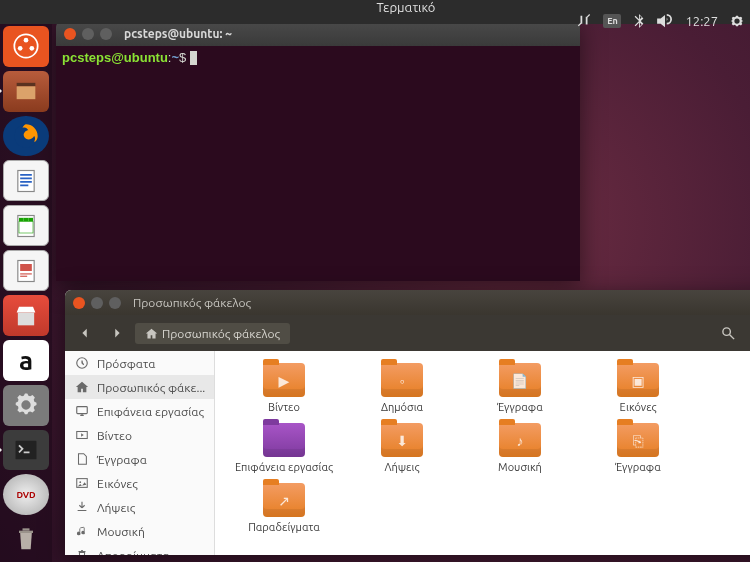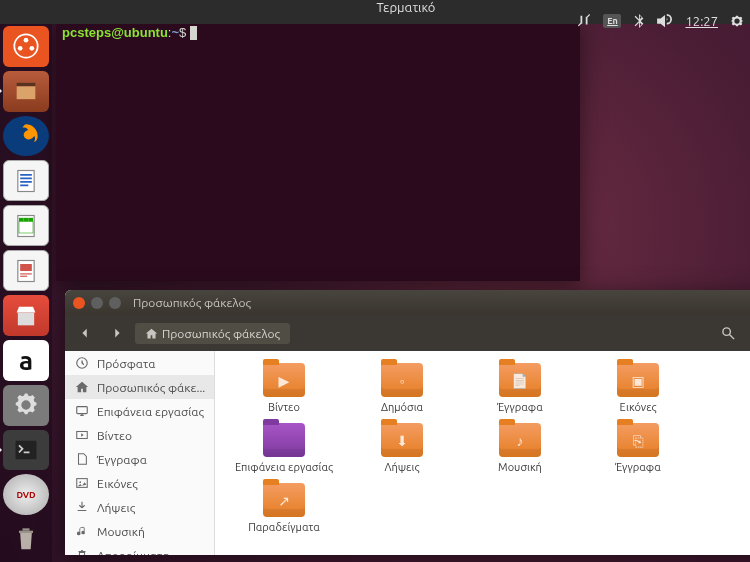--- a/index.html
+++ b/index.html
@@ -25,21 +25,21 @@
   z-index: 10;
   flex-direction: column;
 }
 .menubar .title { font-weight: 400; }
 .menubar .right {
   margin-left: auto;
   display: flex;
   align-items: center;
   gap: 12px;
 }
-.menubar .right span { display: flex; align-items: center; text-decoration: underline; }
+.menubar .right span { display: flex; align-items: center; }
 .menubar .ind-box {
   background: #555; border-radius: 2px;
   width: 18px; height: 14px;
   font-size: 9px; display: flex;
   align-items: center; justify-content: center;
   color: #ddd; font-weight: bold;
 }
 
 
 .launcher {
@@ -333,20 +333,26 @@
   <div class="launcher-item l-trash">
       <svg viewBox="0 0 24 24">
         <path fill="#b8b0a8" d="M7 6h10l-1 14H8z"></path>
         <rect x="6" y="4" width="12" height="2" fill="#9a938b"></rect>
         <rect x="9" y="2" width="6" height="2" fill="#9a938b"></rect>
       </svg>
     </div>
 </div>
 
 <div class="terminal">
+  <div class="term-titlebar">
+    <div class="win-btn win-close"></div>
+    <div class="win-btn win-other"></div>
+    <div class="win-btn win-other"></div>
+    <span class="title">pcsteps@ubuntu: ~</span>
+  </div>
   <div class="term-body">
     <span class="prompt-user">pcsteps@ubuntu</span><span class="prompt-colon">:</span><span class="prompt-path">~</span><span class="prompt-dollar">$</span> <span class="cursor"></span>
   </div>
 </div>
 
 <div class="files">
   <div class="files-titlebar">
     <div class="win-btn win-close"></div>
     <div class="win-btn win-other"></div>
     <div class="win-btn win-other"></div>

